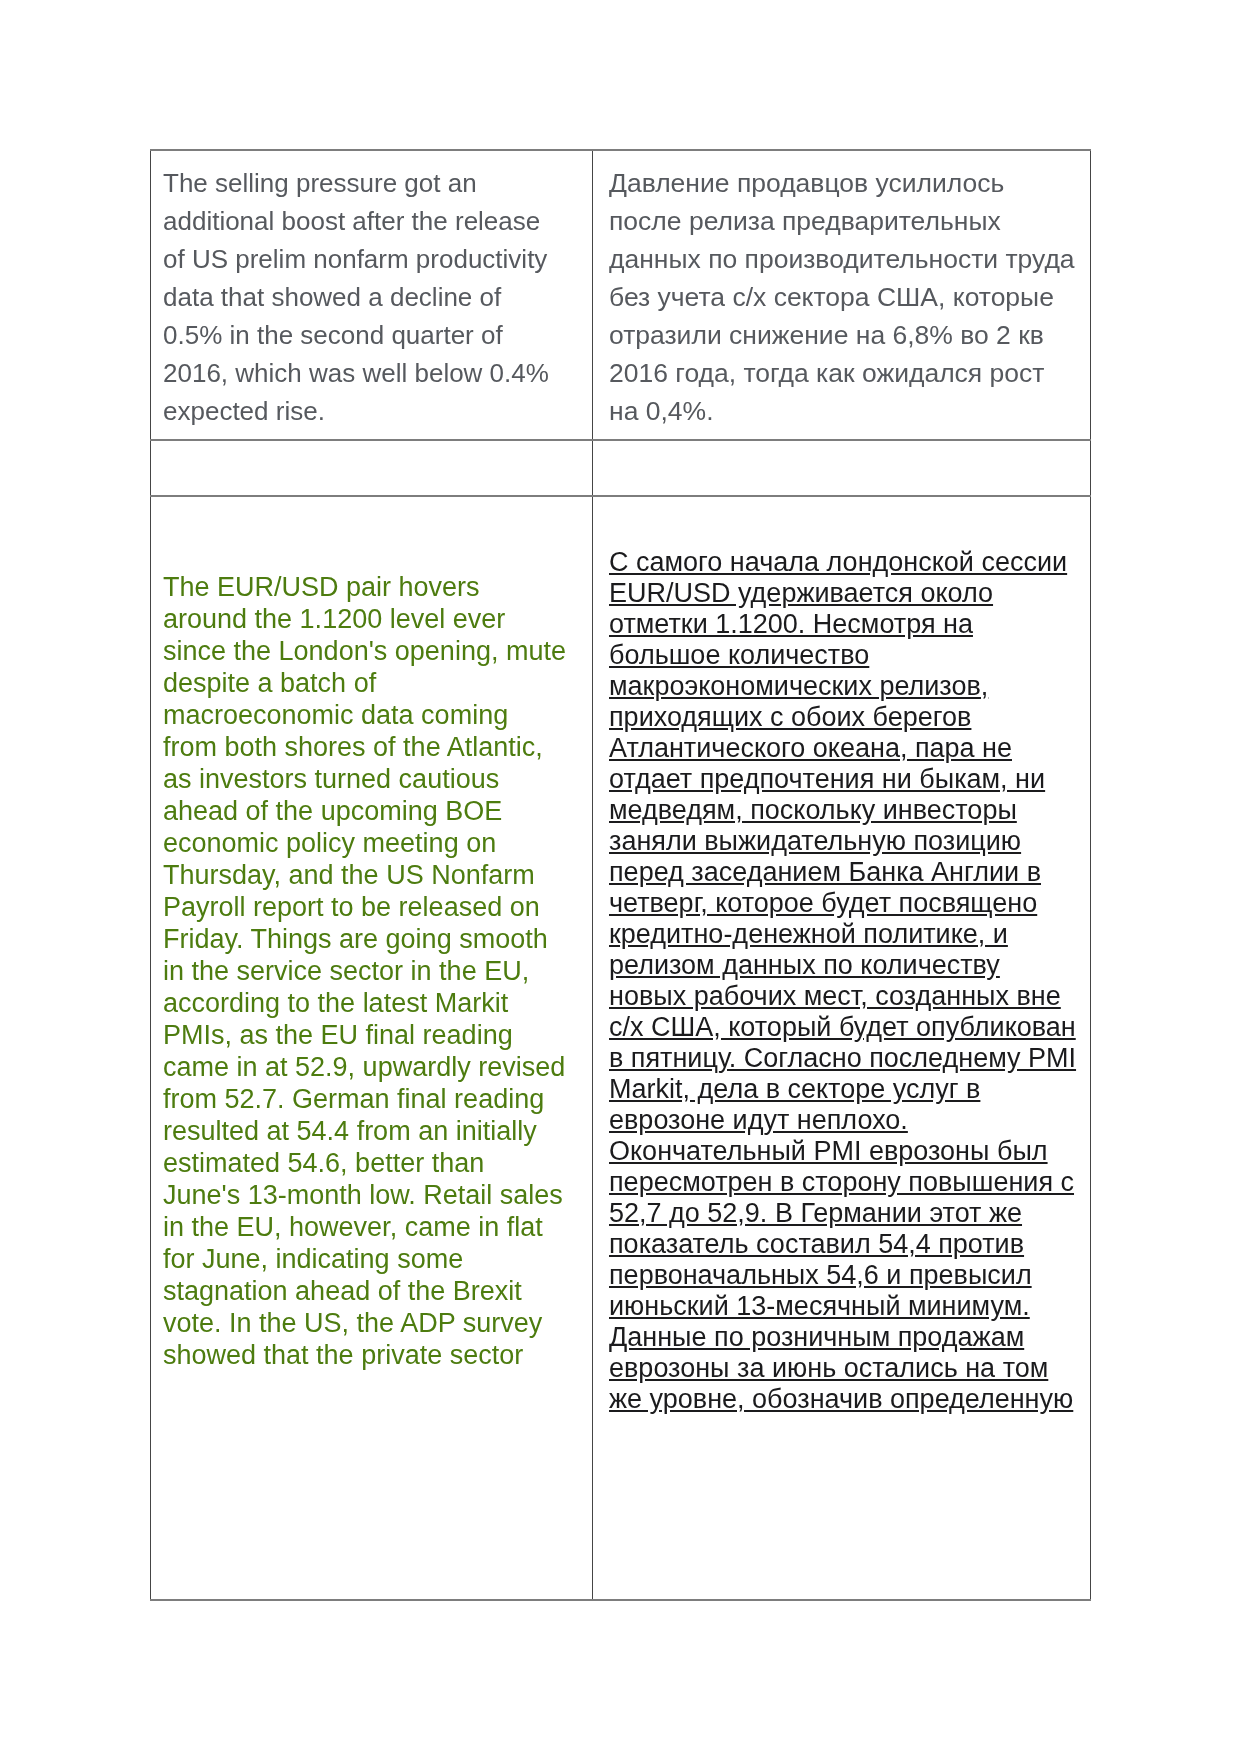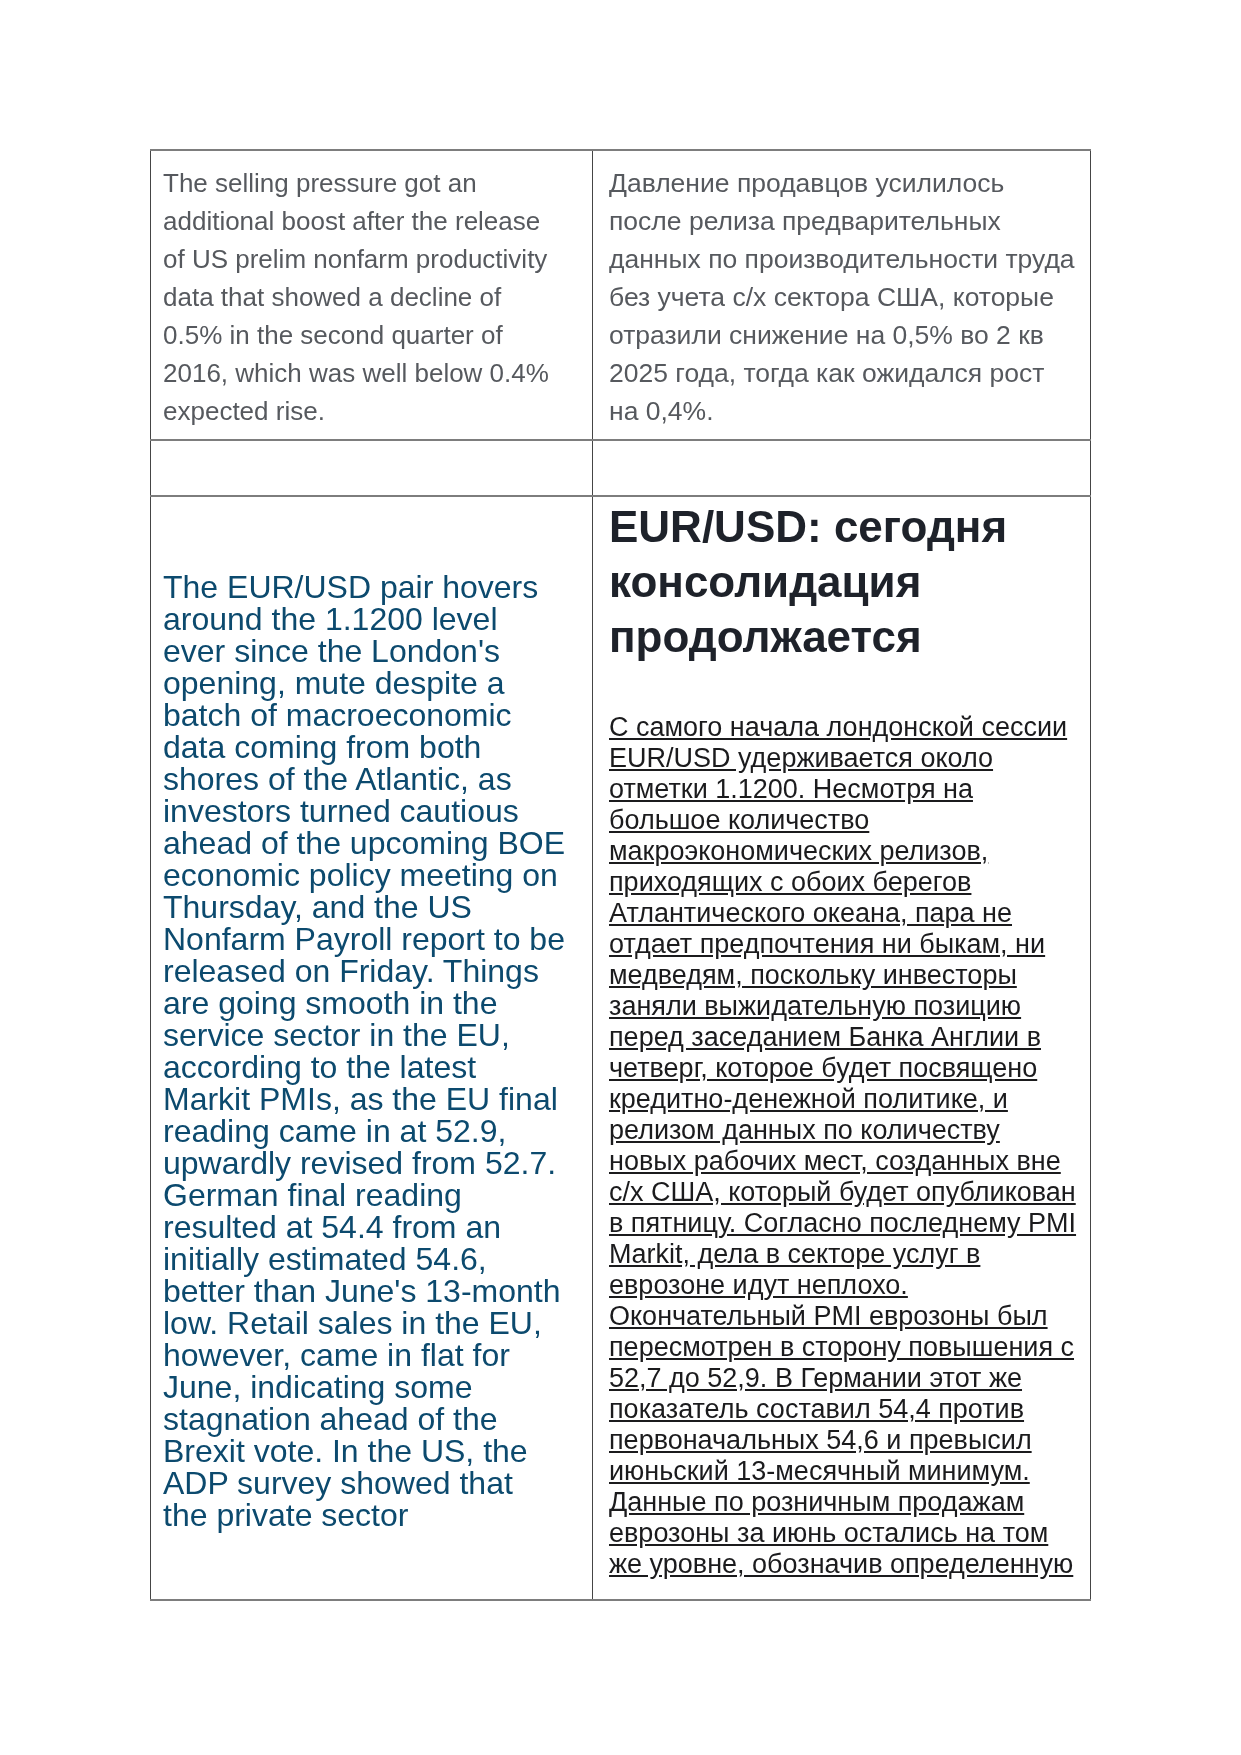--- a/index.html
+++ b/index.html
@@ -59,56 +59,55 @@
   }
   .doc-title {
     margin: 0;
     font-weight: bold;
     font-size: 44px;
     line-height: 55px;
     color: #1e222a;
   }
   .body-en {
     margin: 72px 0 16px 0;
-    font-size: 32px;
+    font-size: 27px;
     line-height: 32px;
-    color: #0c4a6e;
+    color: #4d7c0f;
   }
   .body-ru {
     margin: 48px 0 0 0;
     font-size: 27px;
     line-height: 31px;
     color: #1b1b1d;
     text-decoration: underline;
   }
 </style>
 </head>
 <body>
 
 <div class="page">
   <div class="doc-table">
 
     <div class="row row-1">
       <div class="cell cell-left">
         <p class="para-sm">The selling pressure got an additional boost after the release of US prelim nonfarm productivity data that showed a decline of 0.5% in the second quarter of 2016, which was well below 0.4% expected rise.</p>
       </div>
       <div class="cell cell-right">
-        <p class="para-sm">Давление продавцов усилилось после релиза предварительных данных по производительности труда без учета с/х сектора США, которые отразили снижение на 0,5% во 2 кв 2025 года, тогда как ожидался рост на 0,4%.</p>
+        <p class="para-sm">Давление продавцов усилилось после релиза предварительных данных по производительности труда без учета с/х сектора США, которые отразили снижение на 6,8% во 2 кв 2016 года, тогда как ожидался рост на 0,4%.</p>
       </div>
     </div>
 
     <div class="row row-2">
       <div class="cell cell-left"></div>
       <div class="cell cell-right"></div>
     </div>
 
     <div class="row row-3">
       <div class="cell cell-left">
         <p class="body-en">The EUR/USD pair hovers around the 1.1200 level ever since the London's opening, mute despite a batch of macroeconomic data coming from both shores of the Atlantic, as investors turned cautious ahead of the upcoming BOE economic policy meeting on Thursday, and the US Nonfarm Payroll report to be released on Friday. Things are going smooth in the service sector in the EU, according to the latest Markit PMIs, as the EU final reading came in at 52.9, upwardly revised from 52.7. German final reading resulted at 54.4 from an initially estimated 54.6, better than June's 13-month low. Retail sales in the EU, however, came in flat for June, indicating some stagnation ahead of the Brexit vote. In the US, the ADP survey showed that the private sector</p>
       </div>
       <div class="cell cell-right">
-        <h2 class="doc-title">EUR/USD: сегодня консолидация продолжается</h2>
         <p class="body-ru">С самого начала лондонской сессии EUR/USD удерживается около отметки 1.1200. Несмотря на большое количество макроэкономических релизов, приходящих с обоих берегов Атлантического океана, пара не отдает предпочтения ни быкам, ни медведям, поскольку инвесторы заняли выжидательную позицию перед заседанием Банка Англии в четверг, которое будет посвящено кредитно-денежной политике, и релизом данных по количеству новых рабочих мест, созданных вне с/х США, который будет опубликован в пятницу. Согласно последнему PMI Markit, дела в секторе услуг в еврозоне идут неплохо. Окончательный PMI еврозоны был пересмотрен в сторону повышения с 52,7 до 52,9. В Германии этот же показатель составил 54,4 против первоначальных 54,6 и превысил июньский 13-месячный минимум. Данные по розничным продажам еврозоны за июнь остались на том же уровне, обозначив определенную</p>
       </div>
     </div>
 
   </div>
 </div>
 
 </body></html>

